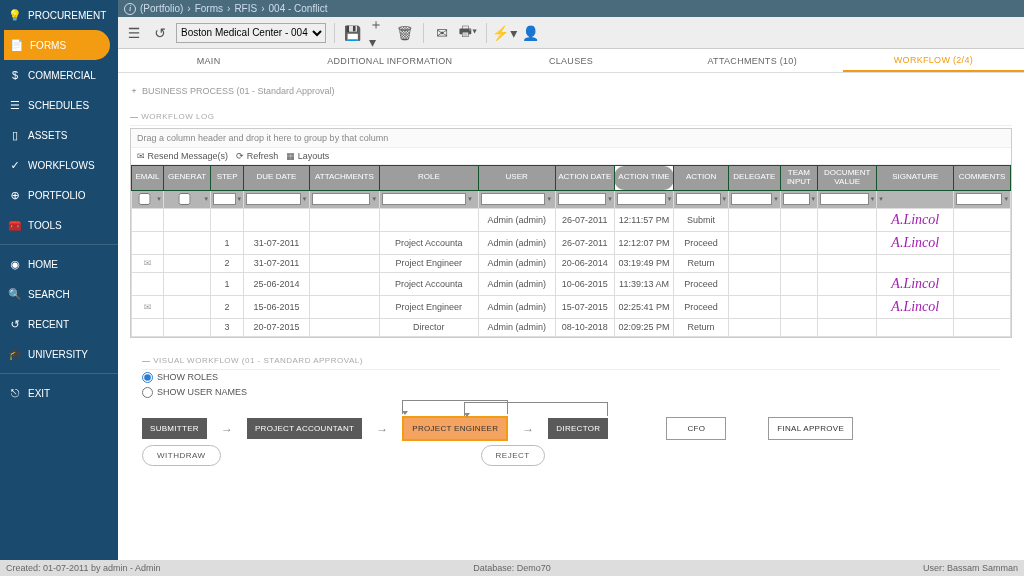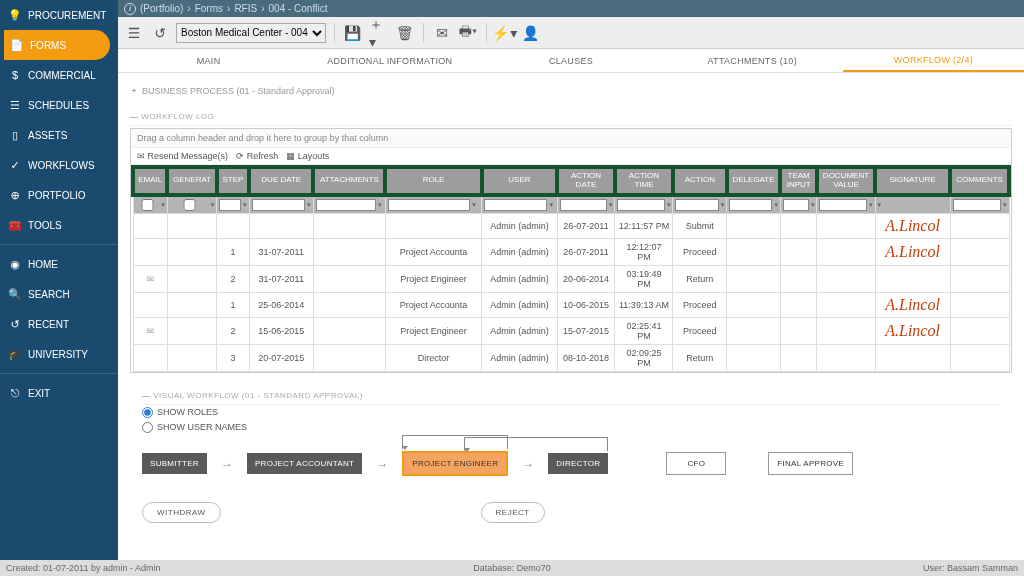--- a/index.html
+++ b/index.html
@@ -37,57 +37,57 @@
 .subsection { margin-top: 8px; }
 .subsection-title { font-size: 8px; color: #aaa; letter-spacing: 0.5px; padding: 4px 0; border-bottom: 1px solid #eee; }
 
 .grid-wrap { margin-top: 2px; border: 1px solid #ccc; }
 .group-bar { background: #fafafa; font-size: 9px; color: #888; padding: 4px 6px; }
 .grid-toolbar { display: flex; align-items: center; gap: 8px; padding: 3px 6px; background: #fff; border-top: 1px solid #eee; border-bottom: 1px solid #eee; font-size: 9px; }
 .grid-toolbar .tbtn { display: flex; align-items: center; gap: 3px; color: #555; cursor: pointer; }
 .grid-toolbar .tbtn-icon { font-size: 9px; }
 
 table.grid { width: 100%; border-collapse: collapse; font-size: 9px; }
-table.grid th { background: #9d9d9d; color: #fff; font-weight: normal; padding: 3px 2px; border: 4px solid #14532d; text-align: center; font-size: 8px; line-height: 1.1; }
+table.grid th { background: #9d9d9d; color: #fff; font-weight: normal; padding: 3px 2px; border: 1px solid #14532d; text-align: center; font-size: 8px; line-height: 1.1; }
 table.grid td { border: 1px solid #ddd; padding: 3px 3px; text-align: center; color: #555; height: 18px; }
 table.grid tr.filter td { background: #b5b5b5; padding: 2px; }
 table.grid tr.filter input { width: 90%; height: 12px; border: 1px solid #888; font-size: 8px; }
 table.grid tr.filter .fcell { display: flex; align-items: center; gap: 2px; }
 .filter-icon { font-size: 7px; color: #666; }
-.sig { font-family: 'Brush Script MT', cursive; font-style: italic; font-size: 16px; color: #c2410c; }
+.sig { font-family: 'Brush Script MT', cursive; font-style: italic; font-size: 14px; color: #a21caf; }
 .env-icon { color: #999; font-size: 9px; }
 
 .visual-wf { padding: 6px 12px; }
 .radio-row { display: flex; align-items: center; gap: 4px; font-size: 9px; color: #555; padding: 2px 0; }
 .radio-row input { width: 11px; height: 11px; accent-color: #2d7dd2; }
 
 .flow { display: flex; align-items: center; gap: 14px; margin-top: 16px; }
 .flow-box { padding: 6px 8px; font-size: 8px; letter-spacing: 0.3px; text-align: center; min-width: 60px; position: relative; }
 .flow-box.dark { background: #5a5a5a; color: #fff; }
 .flow-box.orange { background: #f4a460; border: 2px solid #f39c12; color: #333; }
 .flow-box.white { background: #fff; border: 1px solid #999; color: #333; }
 .arrow { color: #888; font-size: 12px; }
 .loop-arrow { position: absolute; top: -16px; left: 0; right: 0; height: 14px; border: 1px solid #888; border-bottom: none; }
 .loop-arrow::before { content: ''; position: absolute; bottom: -1px; left: -1px; width: 0; height: 0; border-top: 4px solid #888; border-left: 3px solid transparent; border-right: 3px solid transparent; }
 
-.action-row { display: flex; gap: 260px; margin-top: 26px; }
+.action-row { display: flex; gap: 260px; margin-top: 4px; }
 .pill-btn { border: 1px solid #bbb; border-radius: 12px; padding: 5px 14px; font-size: 8px; letter-spacing: 0.5px; color: #555; background: #fff; cursor: pointer; }
 
 .footer { position: absolute; bottom: 0; left: 0; right: 0; height: 16px; background: #ddd; font-size: 9px; color: #666; display: flex; align-items: center; padding: 0 6px; justify-content: space-between; }
 .footer-center { position: absolute; left: 50%; transform: translateX(-50%); }
 
 .col-email { width: 28px; }
 .col-gen { width: 28px; }
 .col-step { width: 30px; }
 .col-due { width: 60px; }
 .col-att { width: 60px; margin-left: 42px; }
 .col-role { width: 90px; }
 .col-user { width: 70px; }
 .col-adate { width: 54px; }
-.col-atime { width: 54px; }
+.col-atime { width: 54px; border-radius: 11px; }
 .col-action { width: 50px; }
 .col-del { width: 44px; }
 .col-team { width: 34px; }
 .col-doc { width: 54px; }
 .col-sig { width: 70px; }
 .col-com { width: 50px; }
 td.left { text-align: left; padding-left: 4px; }
 </style>
 </head>
 <body>

